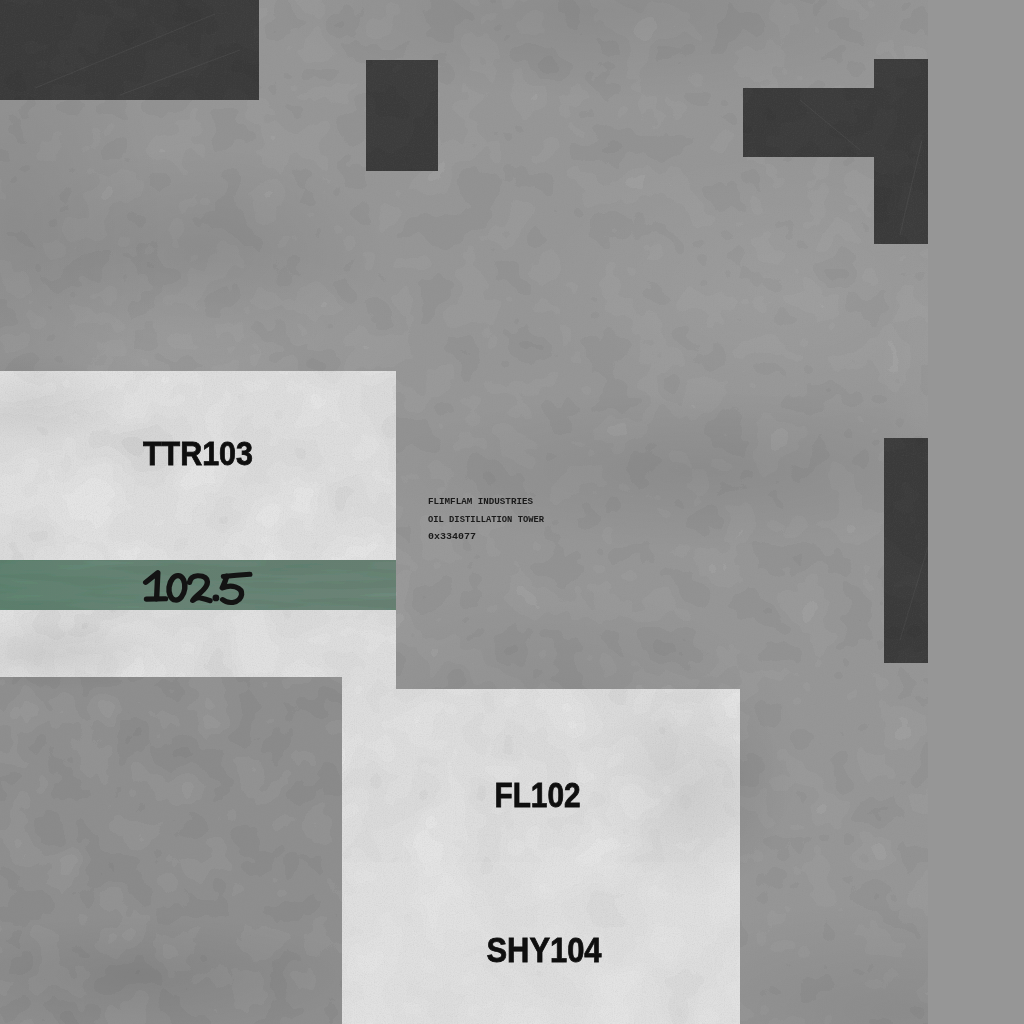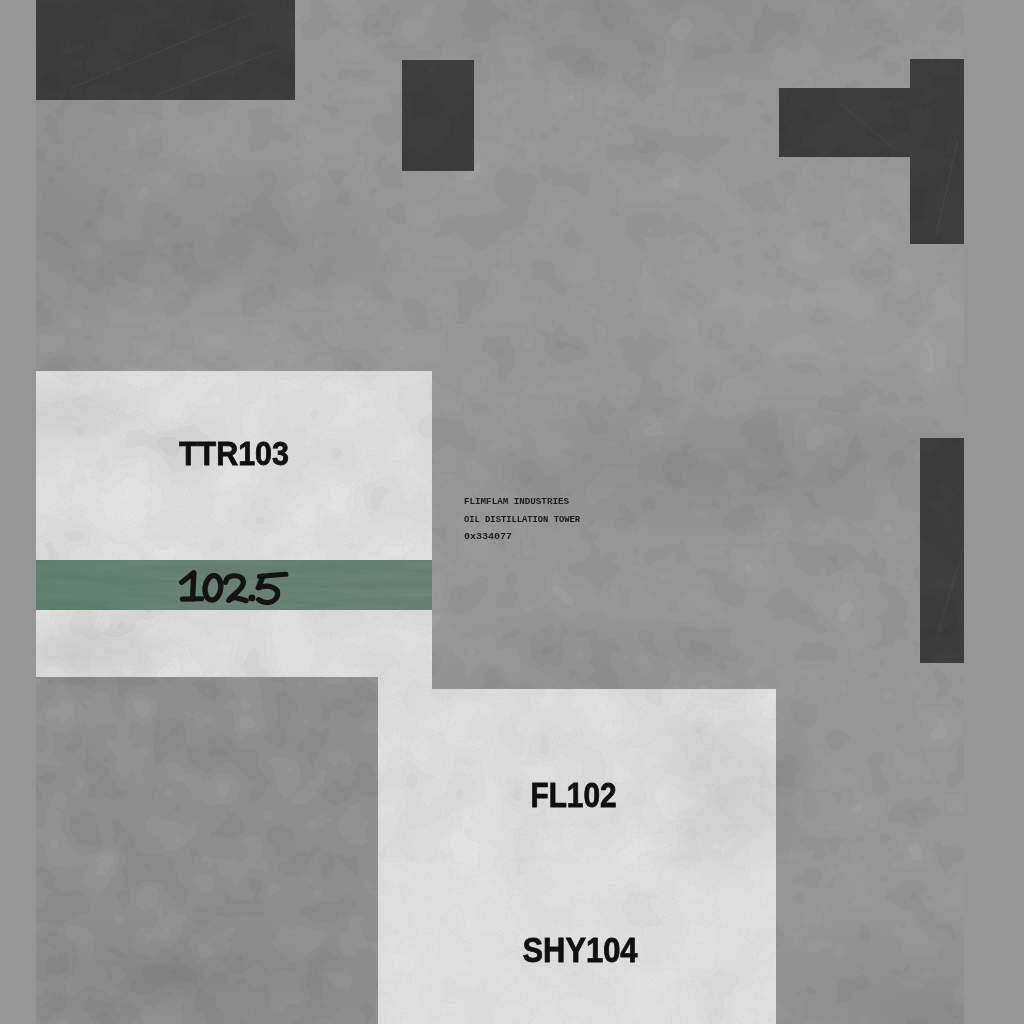--- a/index.html
+++ b/index.html
@@ -1,16 +1,16 @@
 <!DOCTYPE html>
 <html><head>
 <meta charset="utf-8">
 <style>
   html,body{margin:0;padding:0;background:#969696;}
-  #wrap{position:relative;width:928px;height:1024px;overflow:hidden;padding-left:36px;}
+  #wrap{position:relative;width:928px;height:1024px;overflow:hidden;}
   svg{display:block;}
 </style>
 </head>
 <body>
 <div id="wrap">
 <svg width="1024" height="1024" viewBox="0 0 1024 1024">
 <defs>
   <filter id="mBG" x="0" y="0" width="100%" height="100%" color-interpolation-filters="sRGB">
     <feTurbulence type="fractalNoise" baseFrequency="0.024" numOctaves="3" seed="4"></feTurbulence>
     <feColorMatrix type="matrix" values="0.45 0.45 0.45 0 -0.085  0.45 0.45 0.45 0 -0.085  0.45 0.45 0.45 0 -0.085  0 0 0 0 1"></feColorMatrix>

